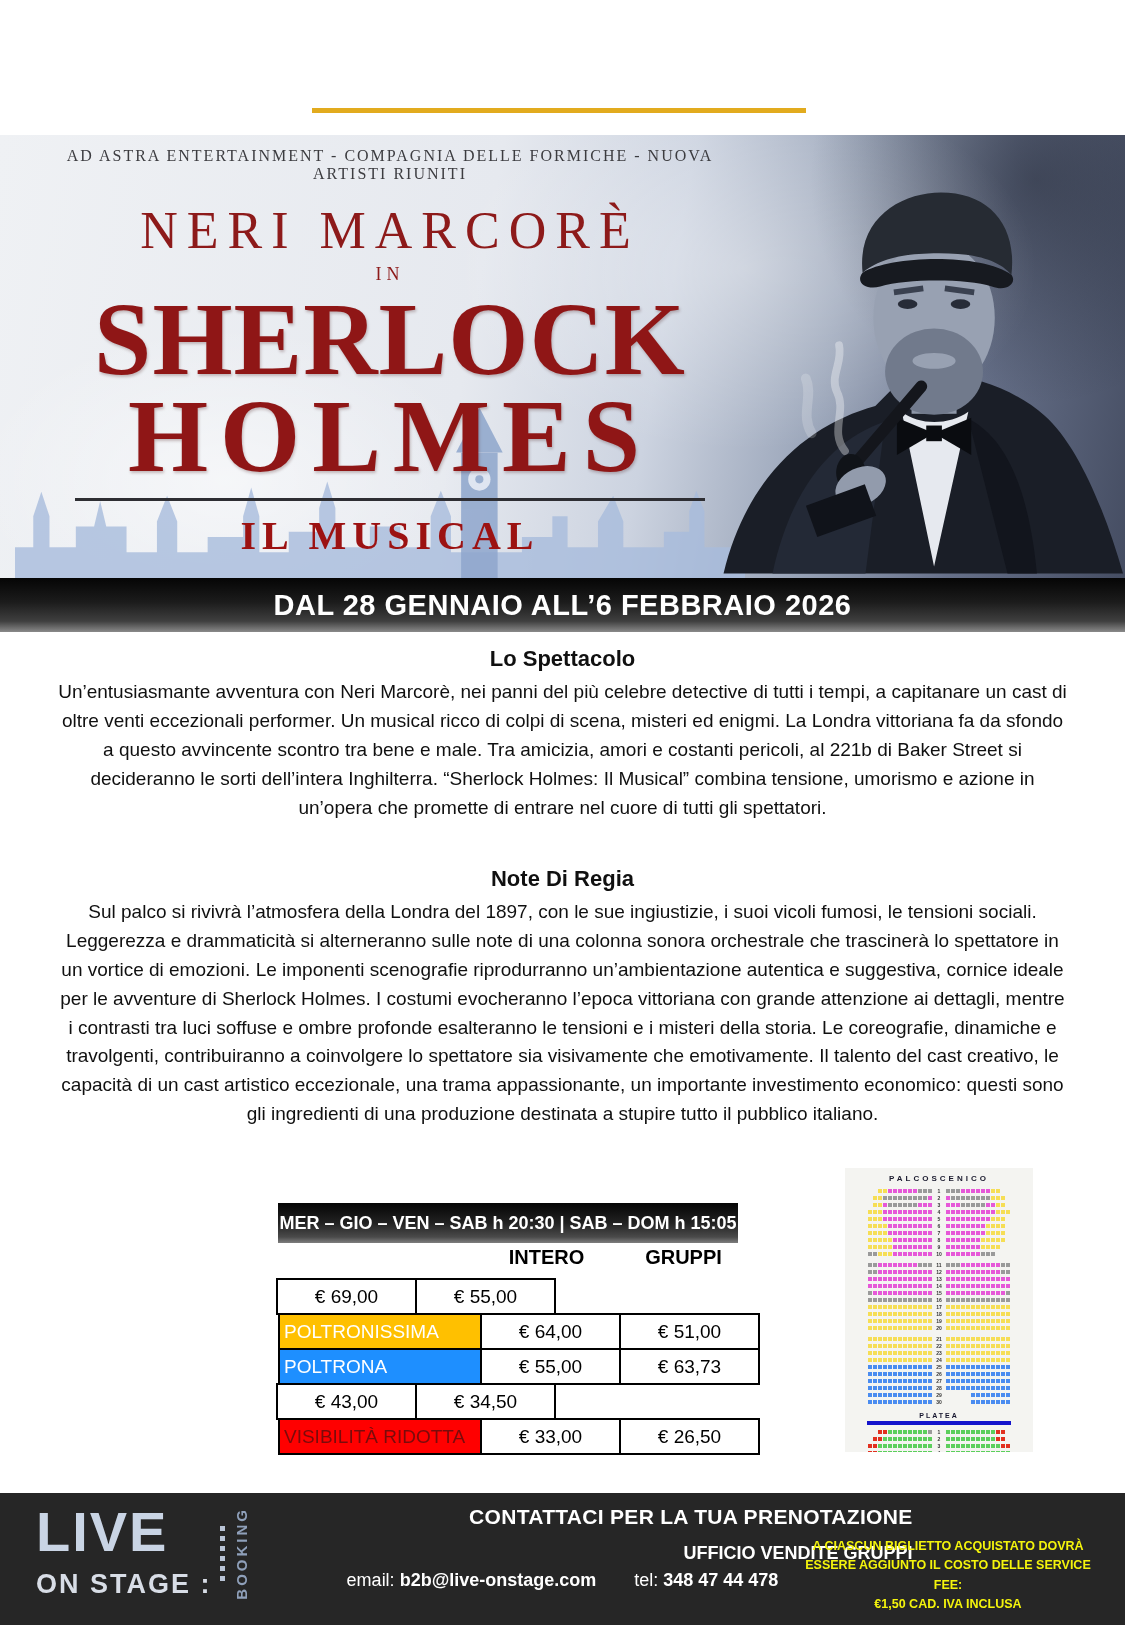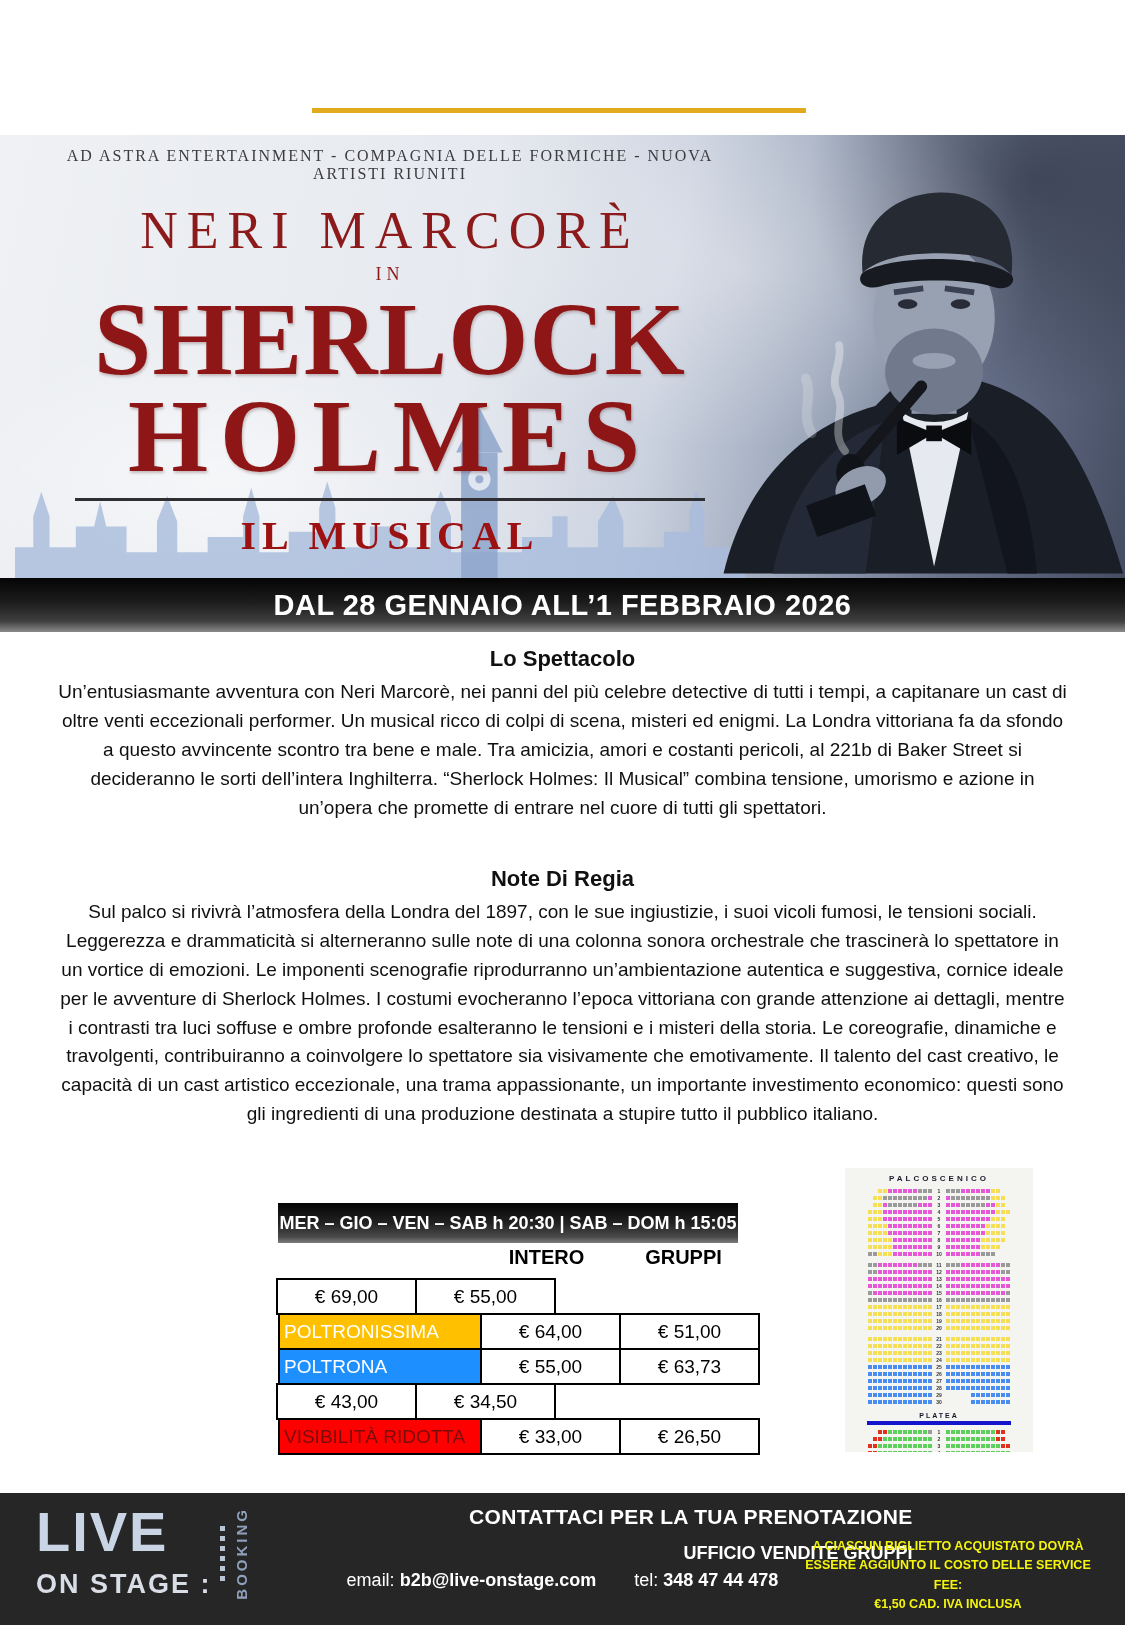--- a/index.html
+++ b/index.html
@@ -145,21 +145,21 @@
       <div class="producers">AD ASTRA ENTERTAINMENT - COMPAGNIA DELLE FORMICHE - NUOVA ARTISTI RIUNITI</div>
       <div class="actor">NERI MARCORÈ</div>
       <div class="in-label">IN</div>
       <div class="big-title t1">SHERLOCK</div>
       <div class="big-title t2">HOLMES</div>
       <div class="title-rule"></div>
       <div class="subtitle">IL MUSICAL</div>
     </div>
   </div>
 
-  <div class="date-banner">DAL 28 GENNAIO ALL’1 FEBBRAIO 2026</div>
+  <div class="date-banner">DAL 28 GENNAIO ALL’6 FEBBRAIO 2026</div>
 
   <div class="section sec-spettacolo">
     <h3>Lo Spettacolo</h3>
     <p>Un’entusiasmante avventura con Neri Marcorè, nei panni del più celebre detective di tutti i tempi, a capitanare un cast di oltre venti eccezionali performer. Un musical ricco di colpi di scena, misteri ed enigmi. La Londra vittoriana fa da sfondo a questo avvincente scontro tra bene e male. Tra amicizia, amori e costanti pericoli, al 221b di Baker Street si decideranno le sorti dell’intera Inghilterra. “Sherlock Holmes: Il Musical” combina tensione, umorismo e azione in un’opera che promette di entrare nel cuore di tutti gli spettatori.</p>
   </div>
   <div class="section sec-regia">
     <h3>Note Di Regia</h3>
     <p>Sul palco si rivivrà l’atmosfera della Londra del 1897, con le sue ingiustizie, i suoi vicoli fumosi, le tensioni sociali. Leggerezza e drammaticità si alterneranno sulle note di una colonna sonora orchestrale che trascinerà lo spettatore in un vortice di emozioni. Le imponenti scenografie riprodurranno un’ambientazione autentica e suggestiva, cornice ideale per le avventure di Sherlock Holmes. I costumi evocheranno l’epoca vittoriana con grande attenzione ai dettagli, mentre i contrasti tra luci soffuse e ombre profonde esalteranno le tensioni e i misteri della storia. Le coreografie, dinamiche e travolgenti, contribuiranno a coinvolgere lo spettatore sia visivamente che emotivamente. Il talento del cast creativo, le capacità di un cast artistico eccezionale, una trama appassionante, un importante investimento economico: questi sono gli ingredienti di una produzione destinata a stupire tutto il pubblico italiano.</p>
   </div>
 

